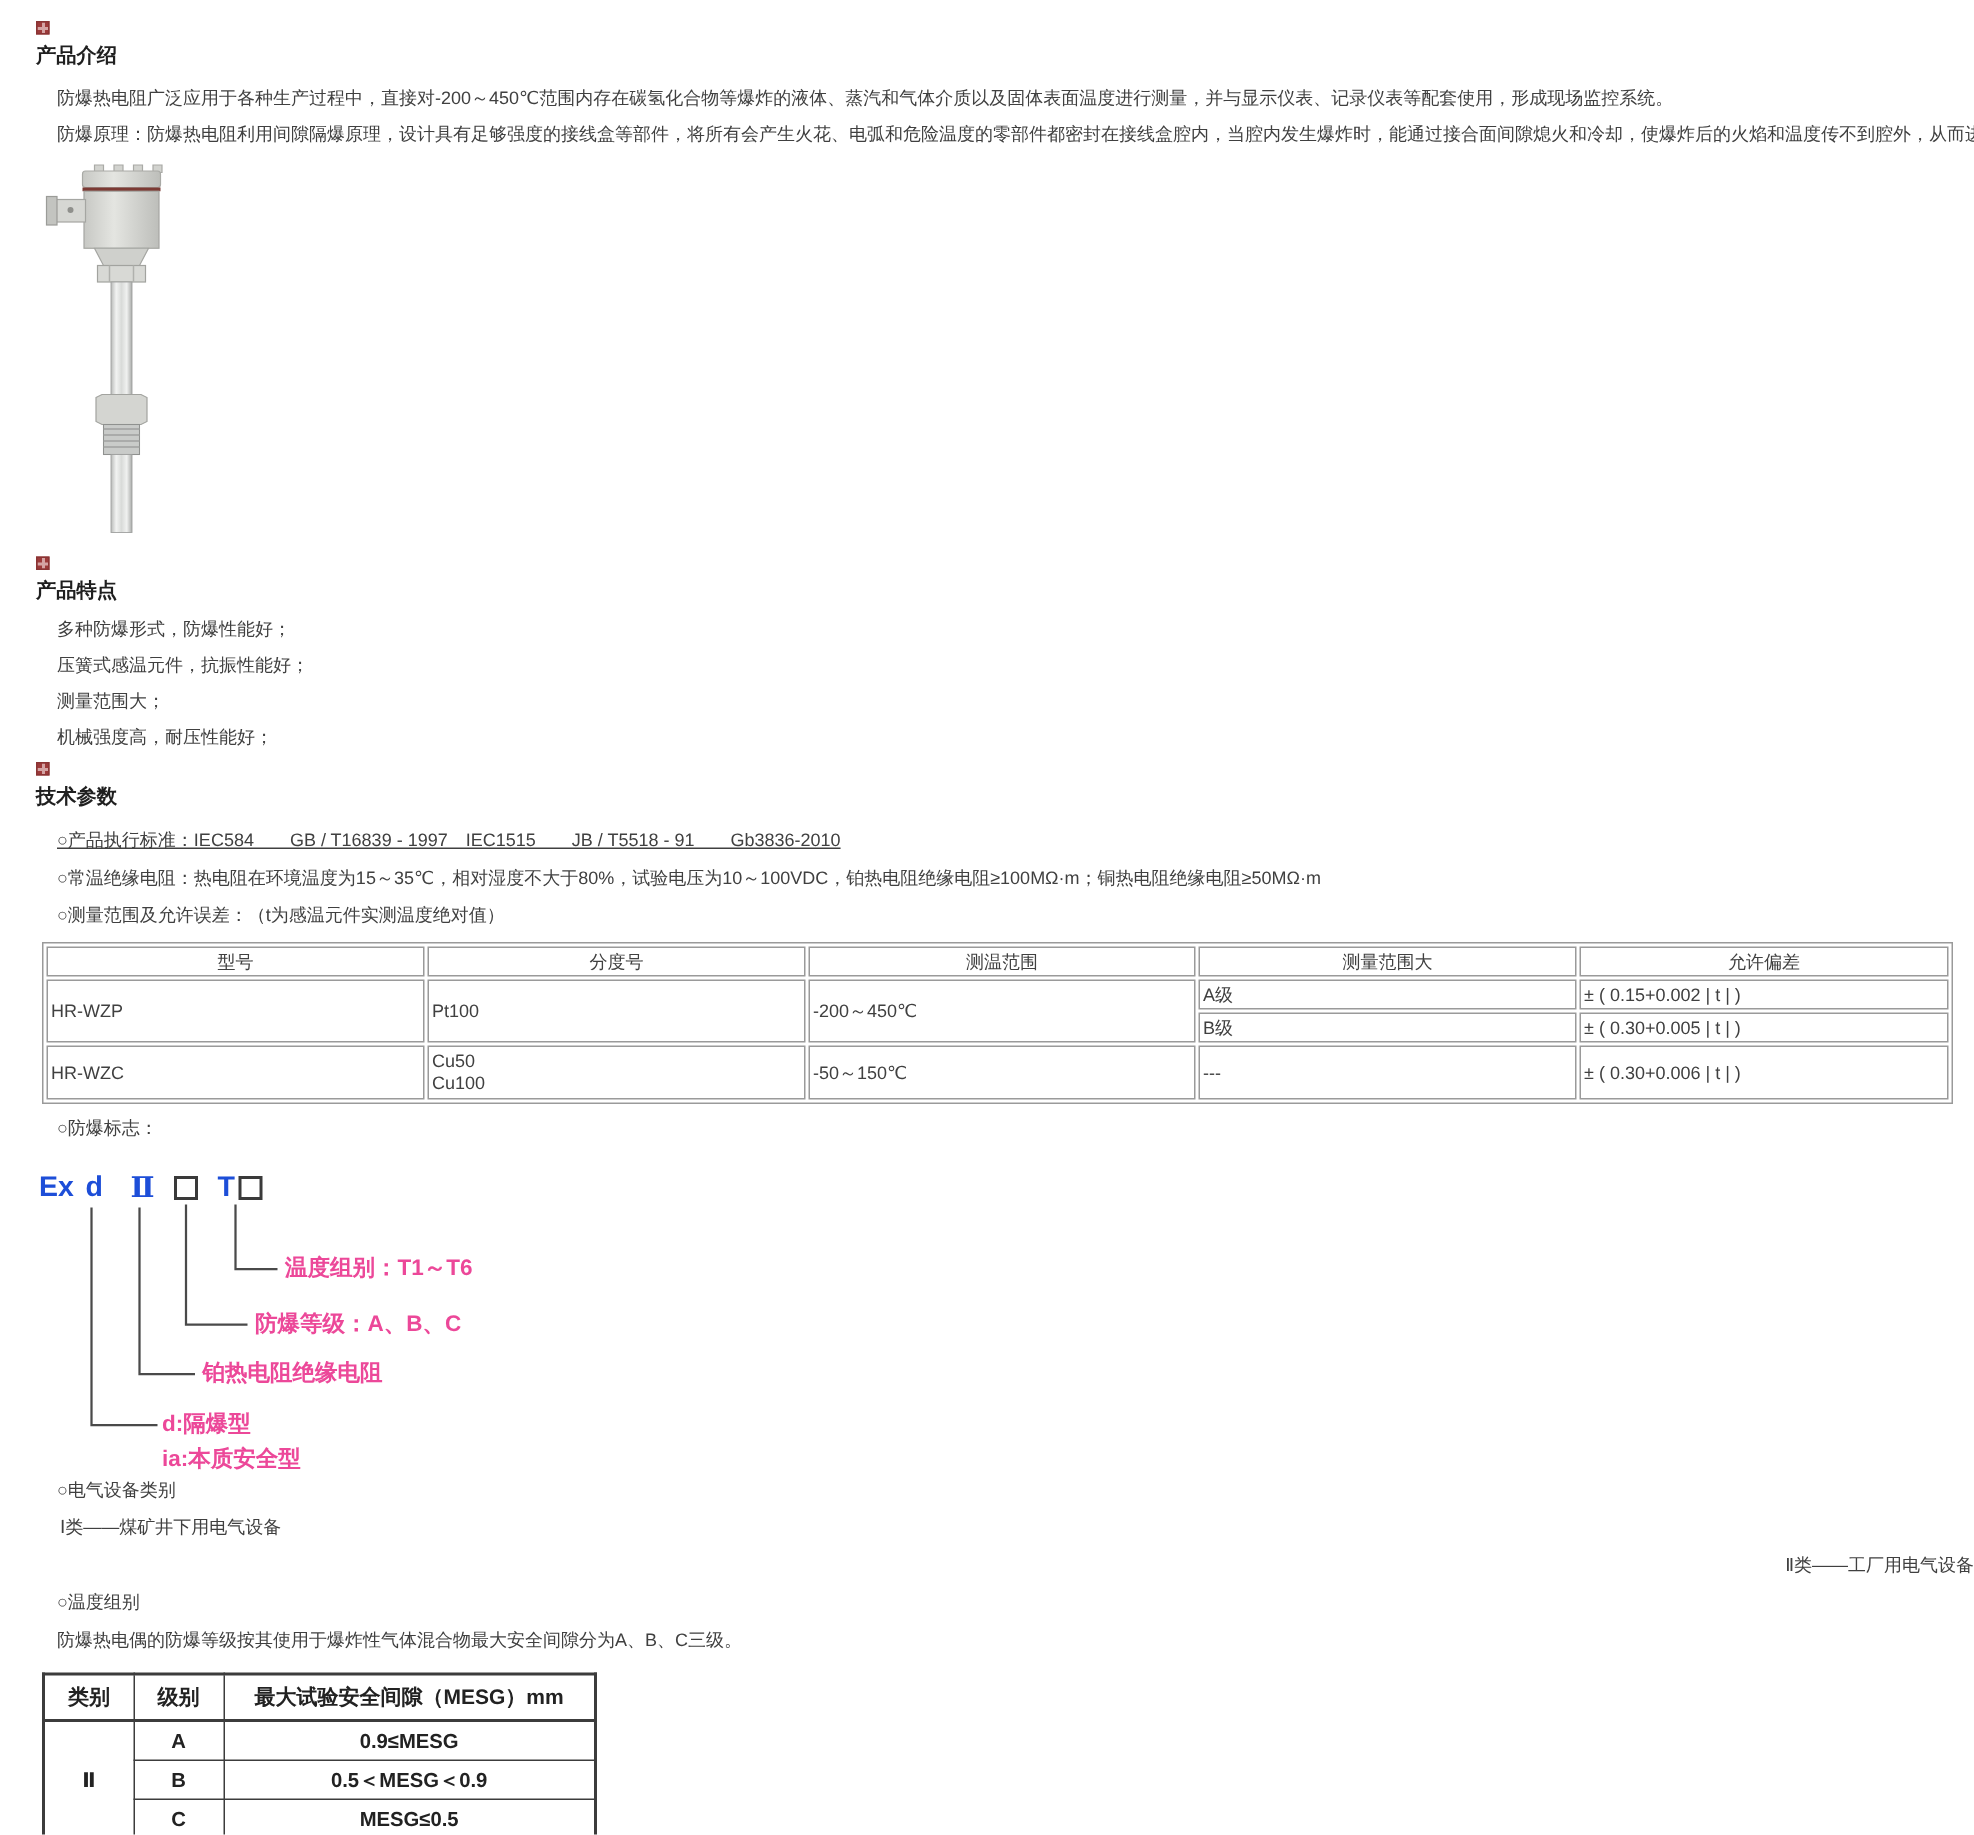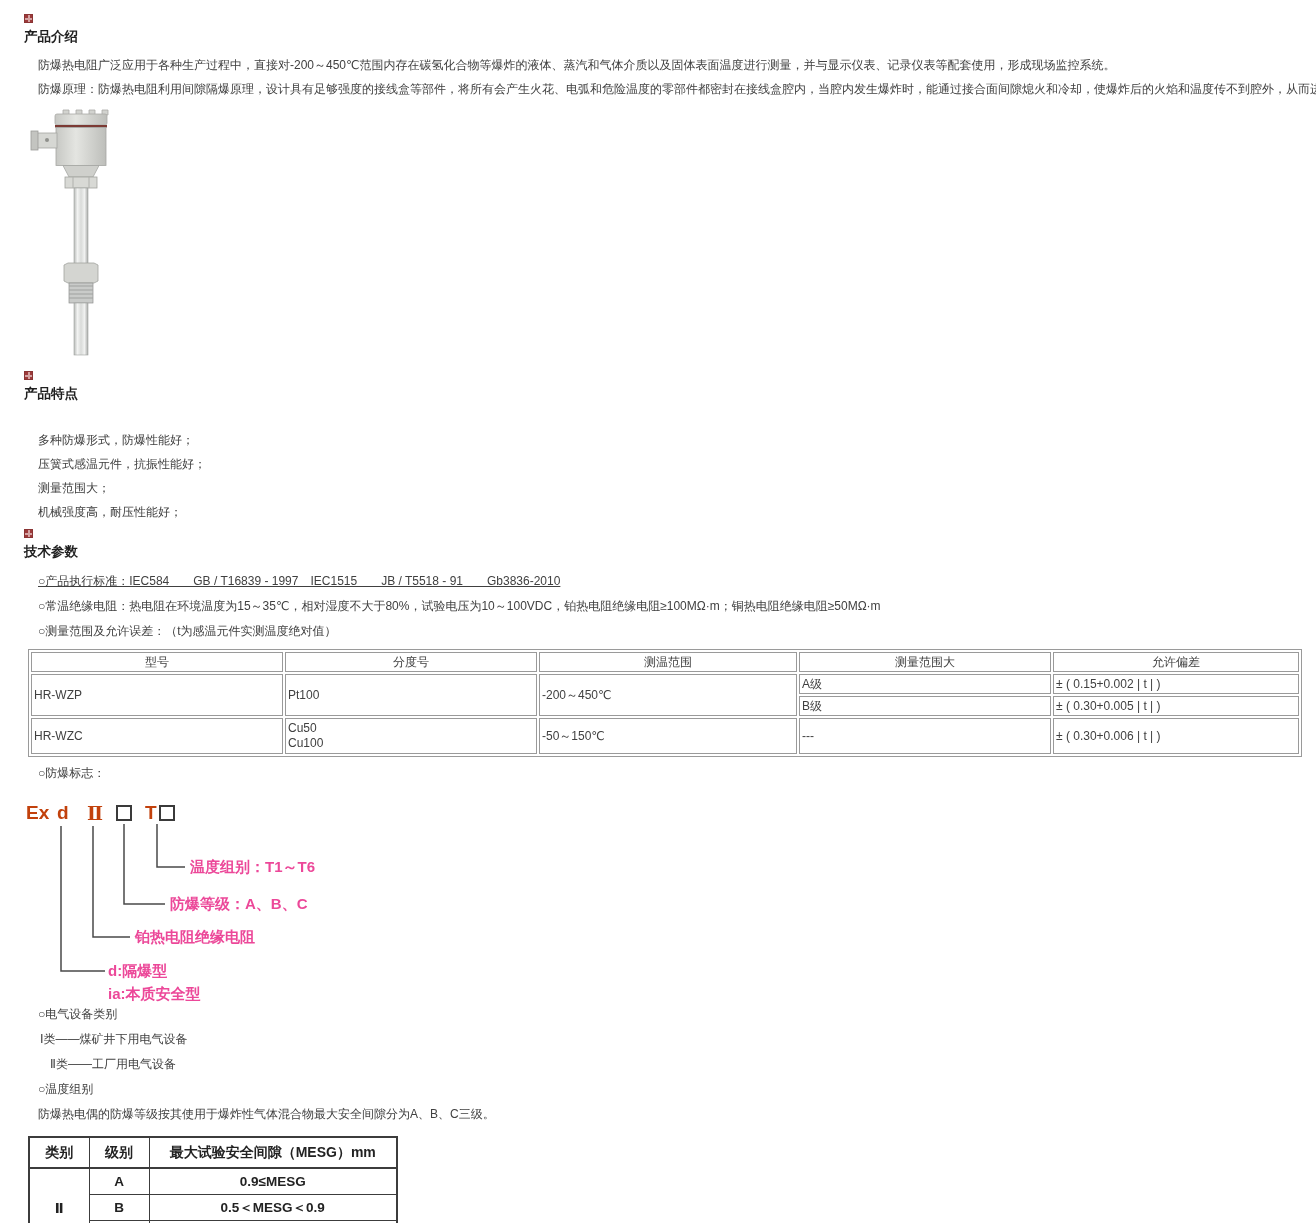--- a/index.html
+++ b/index.html
@@ -29,21 +29,21 @@
     border:1px solid #9a9a9a;vertical-align:middle;
     font-size:12px;font-weight:normal;color:#404040;padding:0 2px;
   }
   table.spec-table th{height:18px;}
   td.h-sub{height:18px;}
   td.h-wzc{height:34px;}
   .preline{white-space:pre-line;line-height:15px;}
 
   .diagram{position:relative;height:210px;width:430px;margin:12px 0 0 24px;}
   .diagram svg{position:absolute;left:0;top:0;}
-  .sym{position:absolute;top:8px;font-size:19px;font-weight:bold;color:#c2410c;font-family:"Liberation Serif","DejaVu Serif",serif;}
+  .sym{position:absolute;top:8px;font-size:19px;font-weight:bold;color:#1d4ed8;font-family:"Liberation Serif","DejaVu Serif",serif;}
   .sym-sans{font-family:"Liberation Sans","DejaVu Sans",sans-serif;}
   .fbox{position:absolute;top:11px;width:12px;height:12px;border:2px solid #3a3a3a;}
   .dlabel{position:absolute;font-weight:bold;font-size:15px;color:#ec4899;white-space:nowrap;line-height:18px;}
 
   table.mesg-table{
     margin:13px 0 0 28px;width:368px;table-layout:fixed;
     border-collapse:collapse;color:#222;border:2px solid #3c3c3c;
   }
   table.mesg-table th,table.mesg-table td{
     border:1px solid #3c3c3c;text-align:center;vertical-align:middle;font-weight:bold;
@@ -103,21 +103,21 @@
       <line x1="41" y1="183" x2="65" y2="183"></line>
     <line x1="41" y1="187" x2="65" y2="187"></line>
       <line x1="41" y1="191" x2="65" y2="191"></line>
   </g>
 
   <rect x="46" y="196" width="14" height="52" fill="url(#tube)" stroke="#9fa19f" stroke-width="0.6"></rect>
 </svg>
 
 <span class="marker m2"></span>
 <div class="sec-title">产品特点</div>
-<div class="feat" style="margin-top:29px;">多种防爆形式，防爆性能好；</div>
+<div class="feat" style="margin-top:8px;">多种防爆形式，防爆性能好；</div>
 <div class="feat">压簧式感温元件，抗振性能好；</div>
 <div class="feat">测量范围大；</div>
 <div class="feat">机械强度高，耐压性能好；</div>
 
 <span class="marker m3"></span>
 <div class="sec-title">技术参数</div>
 <div class="tech-line" style="margin-top:12px;text-decoration:underline;">○产品执行标准：IEC584　　GB / T16839 - 1997　IEC1515　　JB / T5518 - 91　　Gb3836-2010</div>
 <div class="tech-line">○常温绝缘电阻：热电阻在环境温度为15～35℃，相对湿度不大于80%，试验电压为10～100VDC，铂热电阻绝缘电阻≥100MΩ·m；铜热电阻绝缘电阻≥50MΩ·m</div>
 <div class="tech-line">○测量范围及允许误差：（t为感温元件实测温度绝对值）</div>
 
@@ -178,21 +178,21 @@
   <span class="fbox" style="left:135px;"></span>
   <div class="dlabel" style="left:166px;top:64px;">温度组别：T1～T6</div>
   <div class="dlabel" style="left:146px;top:101px;">防爆等级：A、B、C</div>
   <div class="dlabel" style="left:111px;top:134px;">铂热电阻绝缘电阻</div>
   <div class="dlabel" style="left:84px;top:168px;">d:隔爆型</div>
   <div class="dlabel" style="left:84px;top:191px;">ia:本质安全型</div>
 </div>
 
 <div class="tech-line" style="margin-top:2px;">○电气设备类别</div>
 <div class="tech-line" style="margin-left:40px;">Ⅰ类——煤矿井下用电气设备</div>
-<div class="tech-line" style="margin-left:50px;">Ⅱ类——工厂用电气设备</div>
+<div class="tech-line" style="margin-left:34px;text-align:right;">Ⅱ类——工厂用电气设备</div>
 <div class="tech-line">○温度组别</div>
 <div class="tech-line">防爆热电偶的防爆等级按其使用于爆炸性气体混合物最大安全间隙分为A、B、C三级。</div>
 
 <table class="mesg-table">
   <colgroup>
       <col style="width:60px">
       <col style="width:60px">
       <col style="width:248px">
     </colgroup>
   <tbody>

